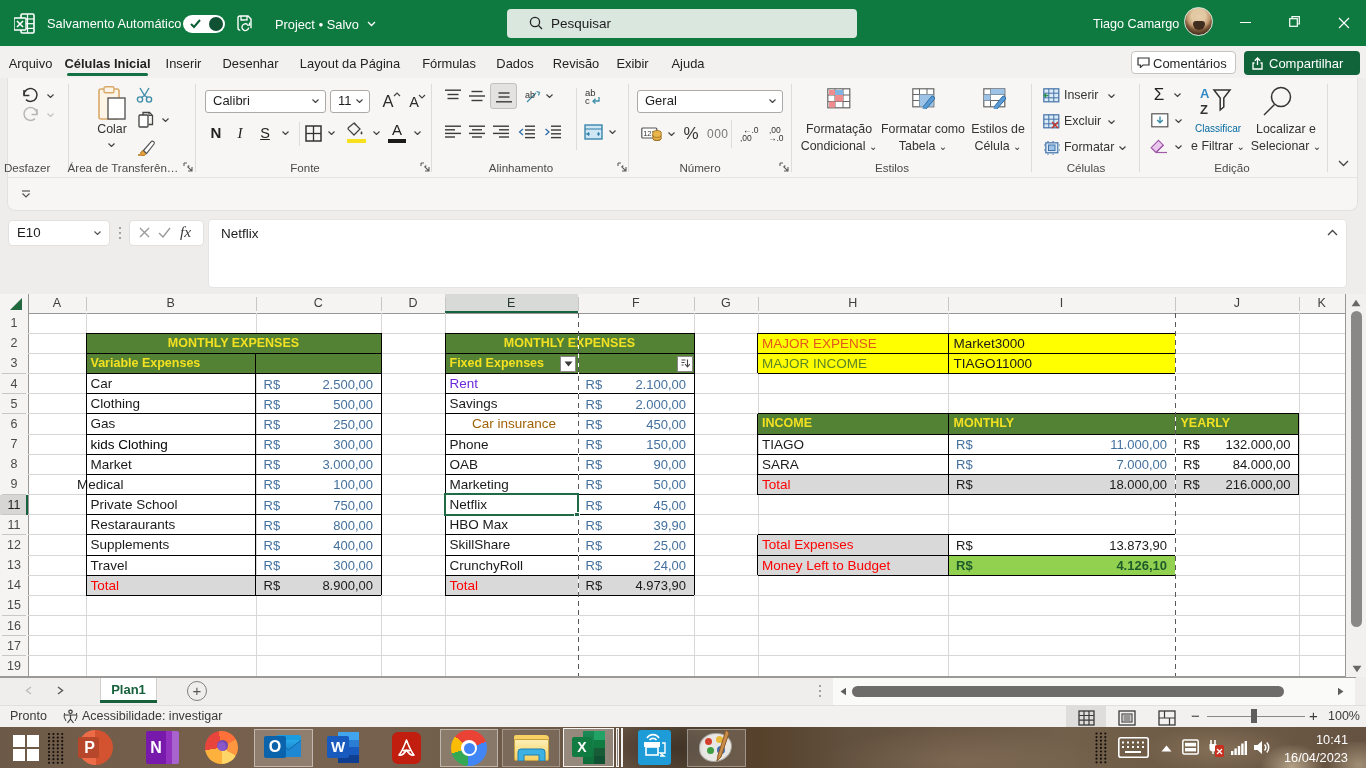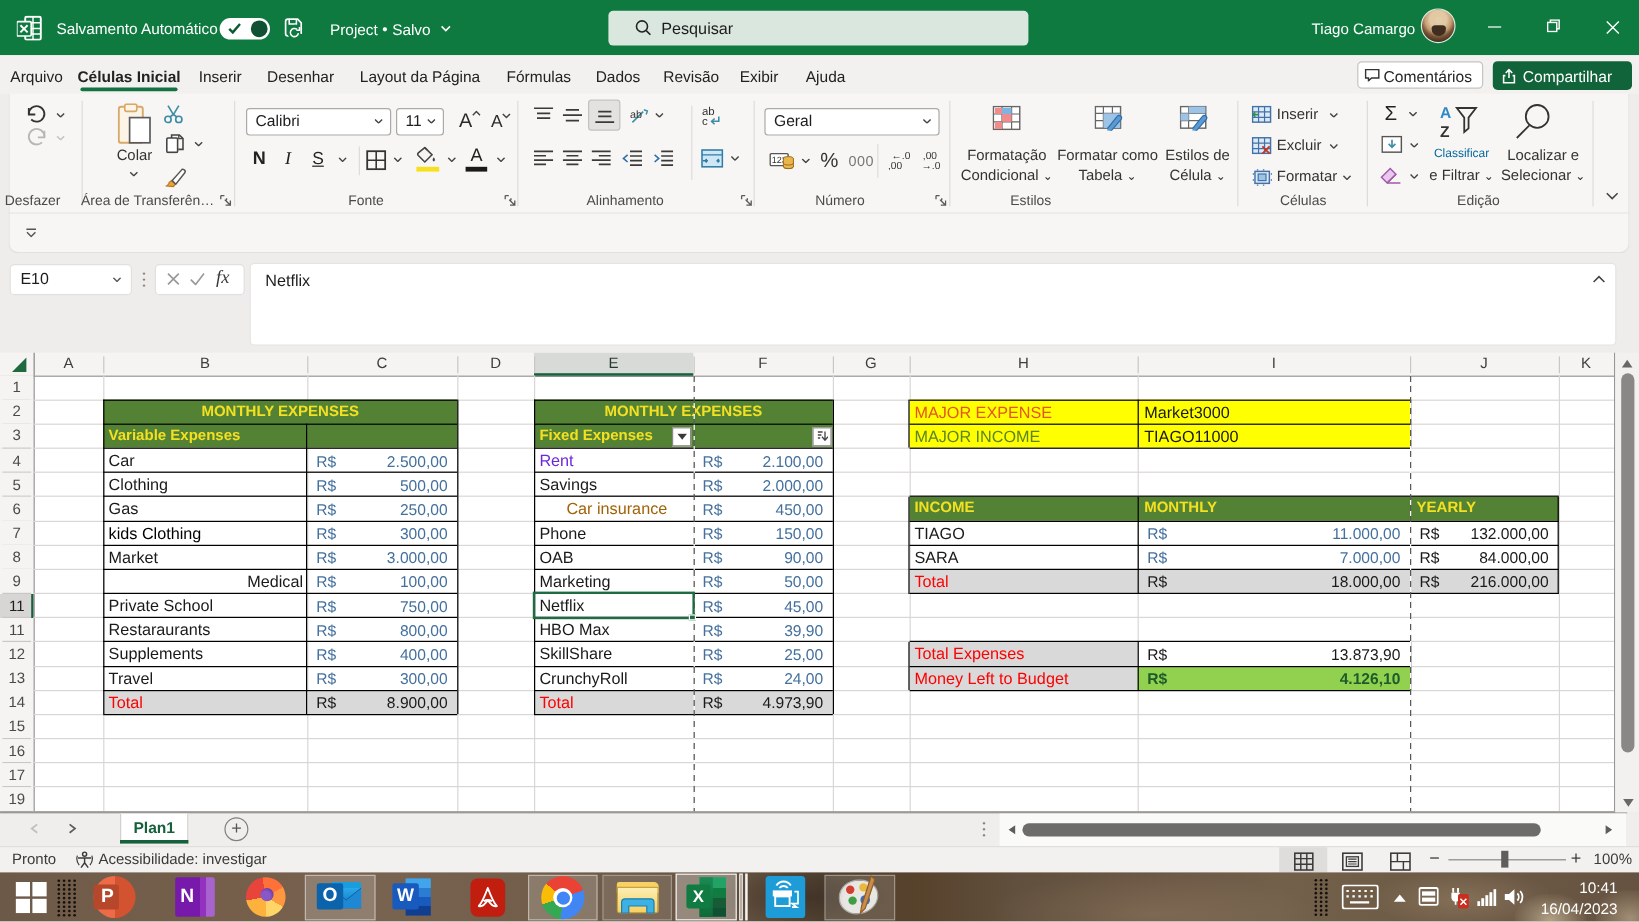--- a/index.html
+++ b/index.html
@@ -423,21 +423,21 @@
       <rect x="0.8" y="0.8" width="21" height="18" fill="#fff" stroke="#666" stroke-width="1.2"></rect>
       <path d="M0.8 6.5 h21 M0.8 12.5 h21 M7.5 0.8 v18" stroke="#666" stroke-width="1"></path>
       <rect x="0.8" y="6.5" width="6.7" height="6" fill="#9dc3e6"></rect>
       <rect x="7.5" y="0.8" width="14" height="5.7" fill="#9dc3e6"></rect>
       <path d="M11 19 L19 9 a2 2 0 0 1 3.2 2.4 L14 21 z" fill="#5b9bd5" stroke="#2e6da4" stroke-width="1"></path>
       <path d="M11 19 c2.5 0 3-1 3 2 h-3.5 z" fill="#5b9bd5"></path>
     </svg>
   </div>
 <div style="left:964px;top:122px;width:68px;height:14px;font-size:12.4px;color:#333;text-align:center;line-height:14px;">Estilos de</div>
 <div style="left:964px;top:139px;width:68px;height:14px;font-size:12.4px;color:#333;text-align:center;line-height:14px;">Célula <span style="font-size:10px">⌄</span></div>
-<div class="t" style="left:824px;top:160.5px;width:70px;height:14px;font-size:11.6px;line-height:14px;color:#4a4a4a;text-align:center;">Estilos</div>
+<div class="t" style="left:857px;top:160.5px;width:70px;height:14px;font-size:11.6px;line-height:14px;color:#4a4a4a;text-align:center;">Estilos</div>
 <div style="left:1043px;top:88px;width:17px;height:15px;">
     <svg width="17" height="15" viewBox="0 0 17 15">
       <rect x="0.8" y="0.8" width="15" height="13" fill="#dbeaf7" stroke="#4472a8" stroke-width="1.2"></rect>
       <path d="M0.8 5.2 h15 M0.8 9.8 h15 M5.8 0.8 v13 M10.8 0.8 v13" stroke="#4472a8" stroke-width="1"></path>
       <path d="M5.5 7.5 l-4 0 m1.5-1.8 l-1.8 1.8 1.8 1.8" stroke="#2f8f4e" stroke-width="1.4" fill="none"></path>
     </svg>
   </div>
 <div class="t" style="left:1064px;top:87px;width:56px;height:16px;font-size:12.4px;color:#333;line-height:16px;">Inserir</div>
 <div style="left:1043px;top:114px;width:17px;height:15px;">
     <svg width="17" height="15" viewBox="0 0 17 15">
@@ -667,21 +667,21 @@
 <div class="t" style="left:253px;top:394.7px;width:120px;height:19px;font-size:13px;line-height:19px;color:#44709d;;text-align:right;">500,00</div>
 <div class="t" style="left:90.5px;top:414.4px;width:160.5px;height:19px;font-size:13.5px;line-height:19px;color:#1a1a1a;">Gas</div>
 <div class="t" style="left:263.5px;top:414.9px;width:30px;height:19px;font-size:13px;line-height:19px;color:#44709d;">R$</div>
 <div class="t" style="left:253px;top:414.9px;width:120px;height:19px;font-size:13px;line-height:19px;color:#44709d;;text-align:right;">250,00</div>
 <div class="t" style="left:90.5px;top:434.5px;width:160.5px;height:19px;font-size:13.5px;line-height:19px;color:#000000;">kids Clothing</div>
 <div class="t" style="left:263.5px;top:435px;width:30px;height:19px;font-size:13px;line-height:19px;color:#44709d;">R$</div>
 <div class="t" style="left:253px;top:435px;width:120px;height:19px;font-size:13px;line-height:19px;color:#44709d;;text-align:right;">300,00</div>
 <div class="t" style="left:90.5px;top:454.7px;width:160.5px;height:19px;font-size:13.5px;line-height:19px;color:#1a1a1a;">Market</div>
 <div class="t" style="left:263.5px;top:455.2px;width:30px;height:19px;font-size:13px;line-height:19px;color:#44709d;">R$</div>
 <div class="t" style="left:253px;top:455.2px;width:120px;height:19px;font-size:13px;line-height:19px;color:#44709d;;text-align:right;">3.000,00</div>
-<div class="t" style="left:92px;top:474.9px;width:160.5px;height:19px;font-size:13.5px;line-height:19px;color:#1a1a1a;text-align:right;">Medical</div>
+<div class="t" style="left:77px;top:474.9px;width:160.5px;height:19px;font-size:13.5px;line-height:19px;color:#1a1a1a;">Medical</div>
 <div class="t" style="left:263.5px;top:475.4px;width:30px;height:19px;font-size:13px;line-height:19px;color:#44709d;">R$</div>
 <div class="t" style="left:253px;top:475.4px;width:120px;height:19px;font-size:13px;line-height:19px;color:#44709d;;text-align:right;">100,00</div>
 <div class="t" style="left:90.5px;top:495px;width:160.5px;height:19px;font-size:13.5px;line-height:19px;color:#1a1a1a;">Private School</div>
 <div class="t" style="left:263.5px;top:495.5px;width:30px;height:19px;font-size:13px;line-height:19px;color:#44709d;">R$</div>
 <div class="t" style="left:253px;top:495.5px;width:120px;height:19px;font-size:13px;line-height:19px;color:#44709d;;text-align:right;">750,00</div>
 <div class="t" style="left:90.5px;top:515.2px;width:160.5px;height:19px;font-size:13.5px;line-height:19px;color:#1a1a1a;">Restaraurants</div>
 <div class="t" style="left:263.5px;top:515.7px;width:30px;height:19px;font-size:13px;line-height:19px;color:#44709d;">R$</div>
 <div class="t" style="left:253px;top:515.7px;width:120px;height:19px;font-size:13px;line-height:19px;color:#44709d;;text-align:right;">800,00</div>
 <div class="t" style="left:90.5px;top:535.4px;width:160.5px;height:19px;font-size:13.5px;line-height:19px;color:#1a1a1a;">Supplements</div>
 <div class="t" style="left:263.5px;top:535.9px;width:30px;height:19px;font-size:13px;line-height:19px;color:#44709d;">R$</div>

